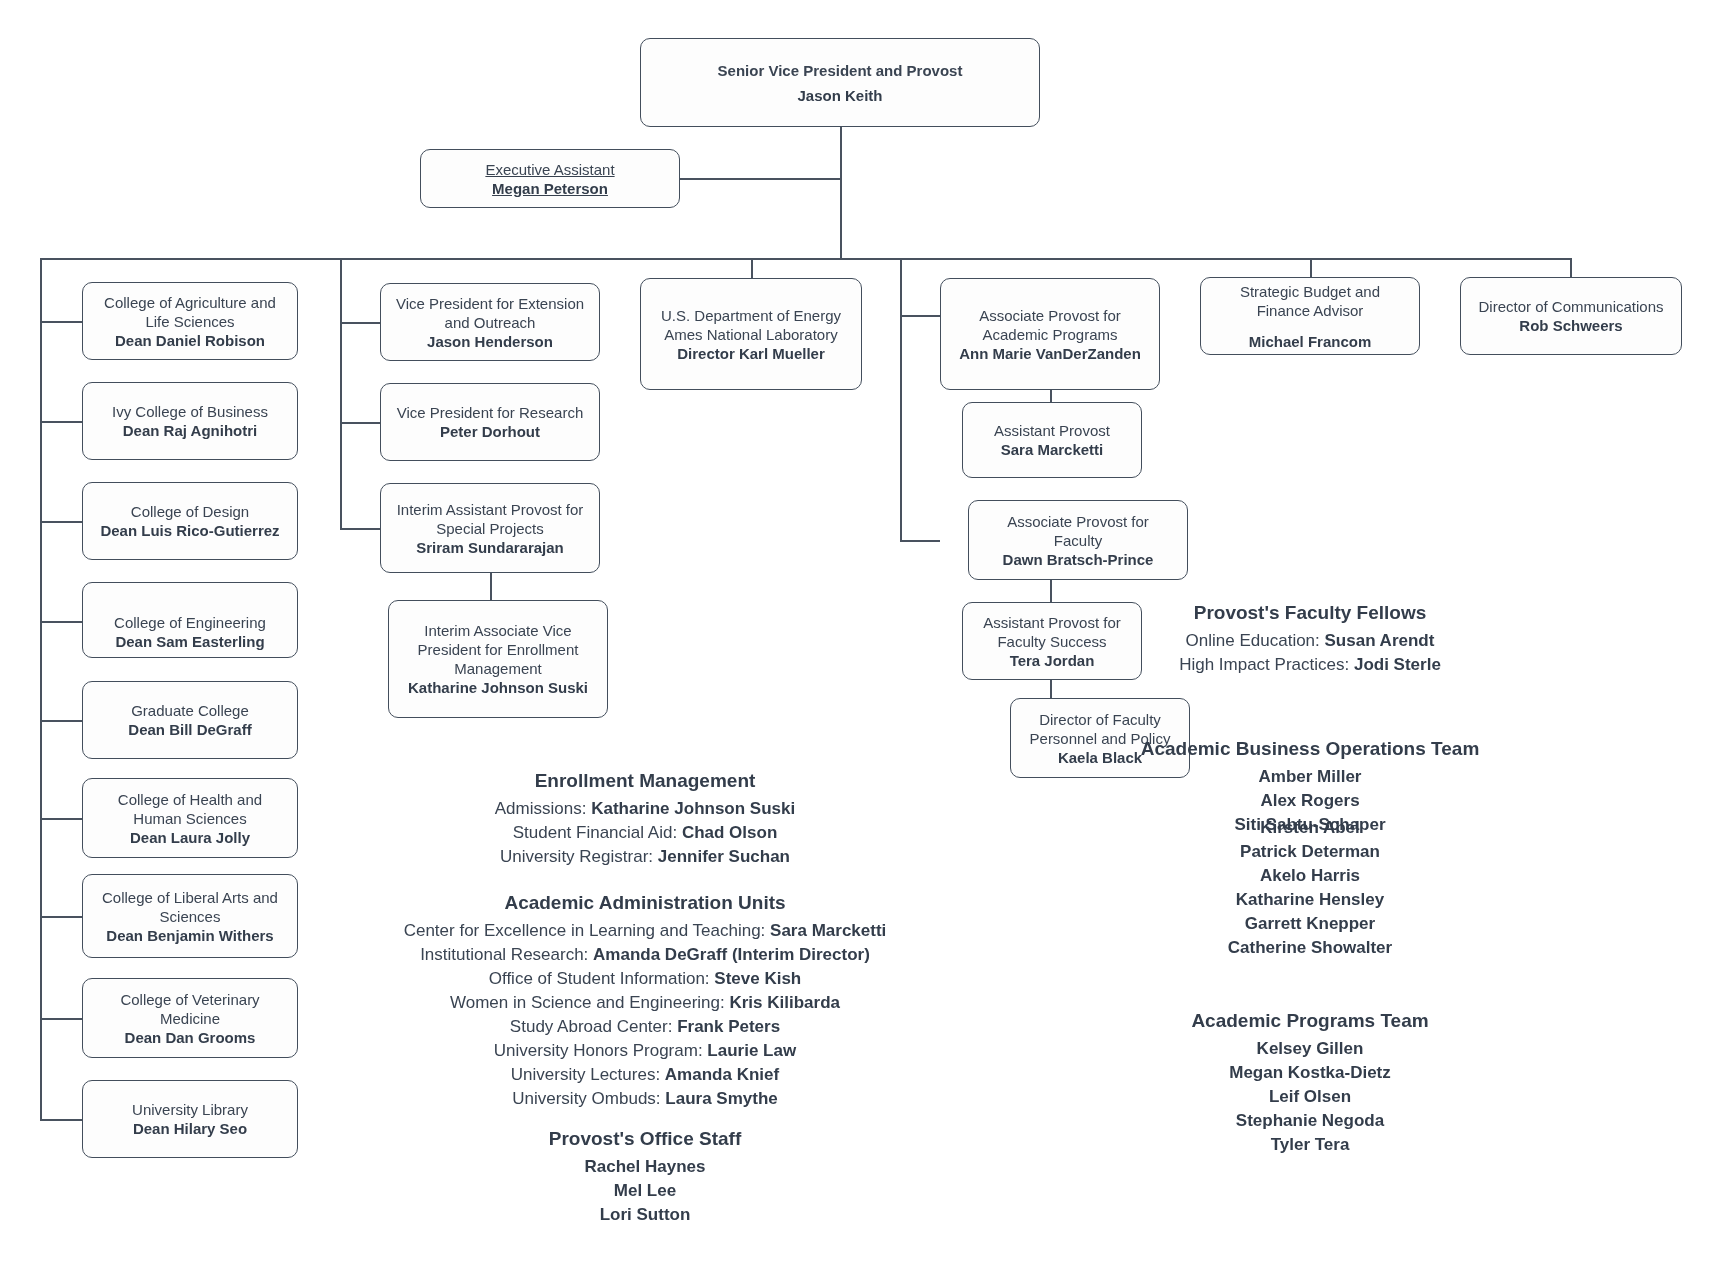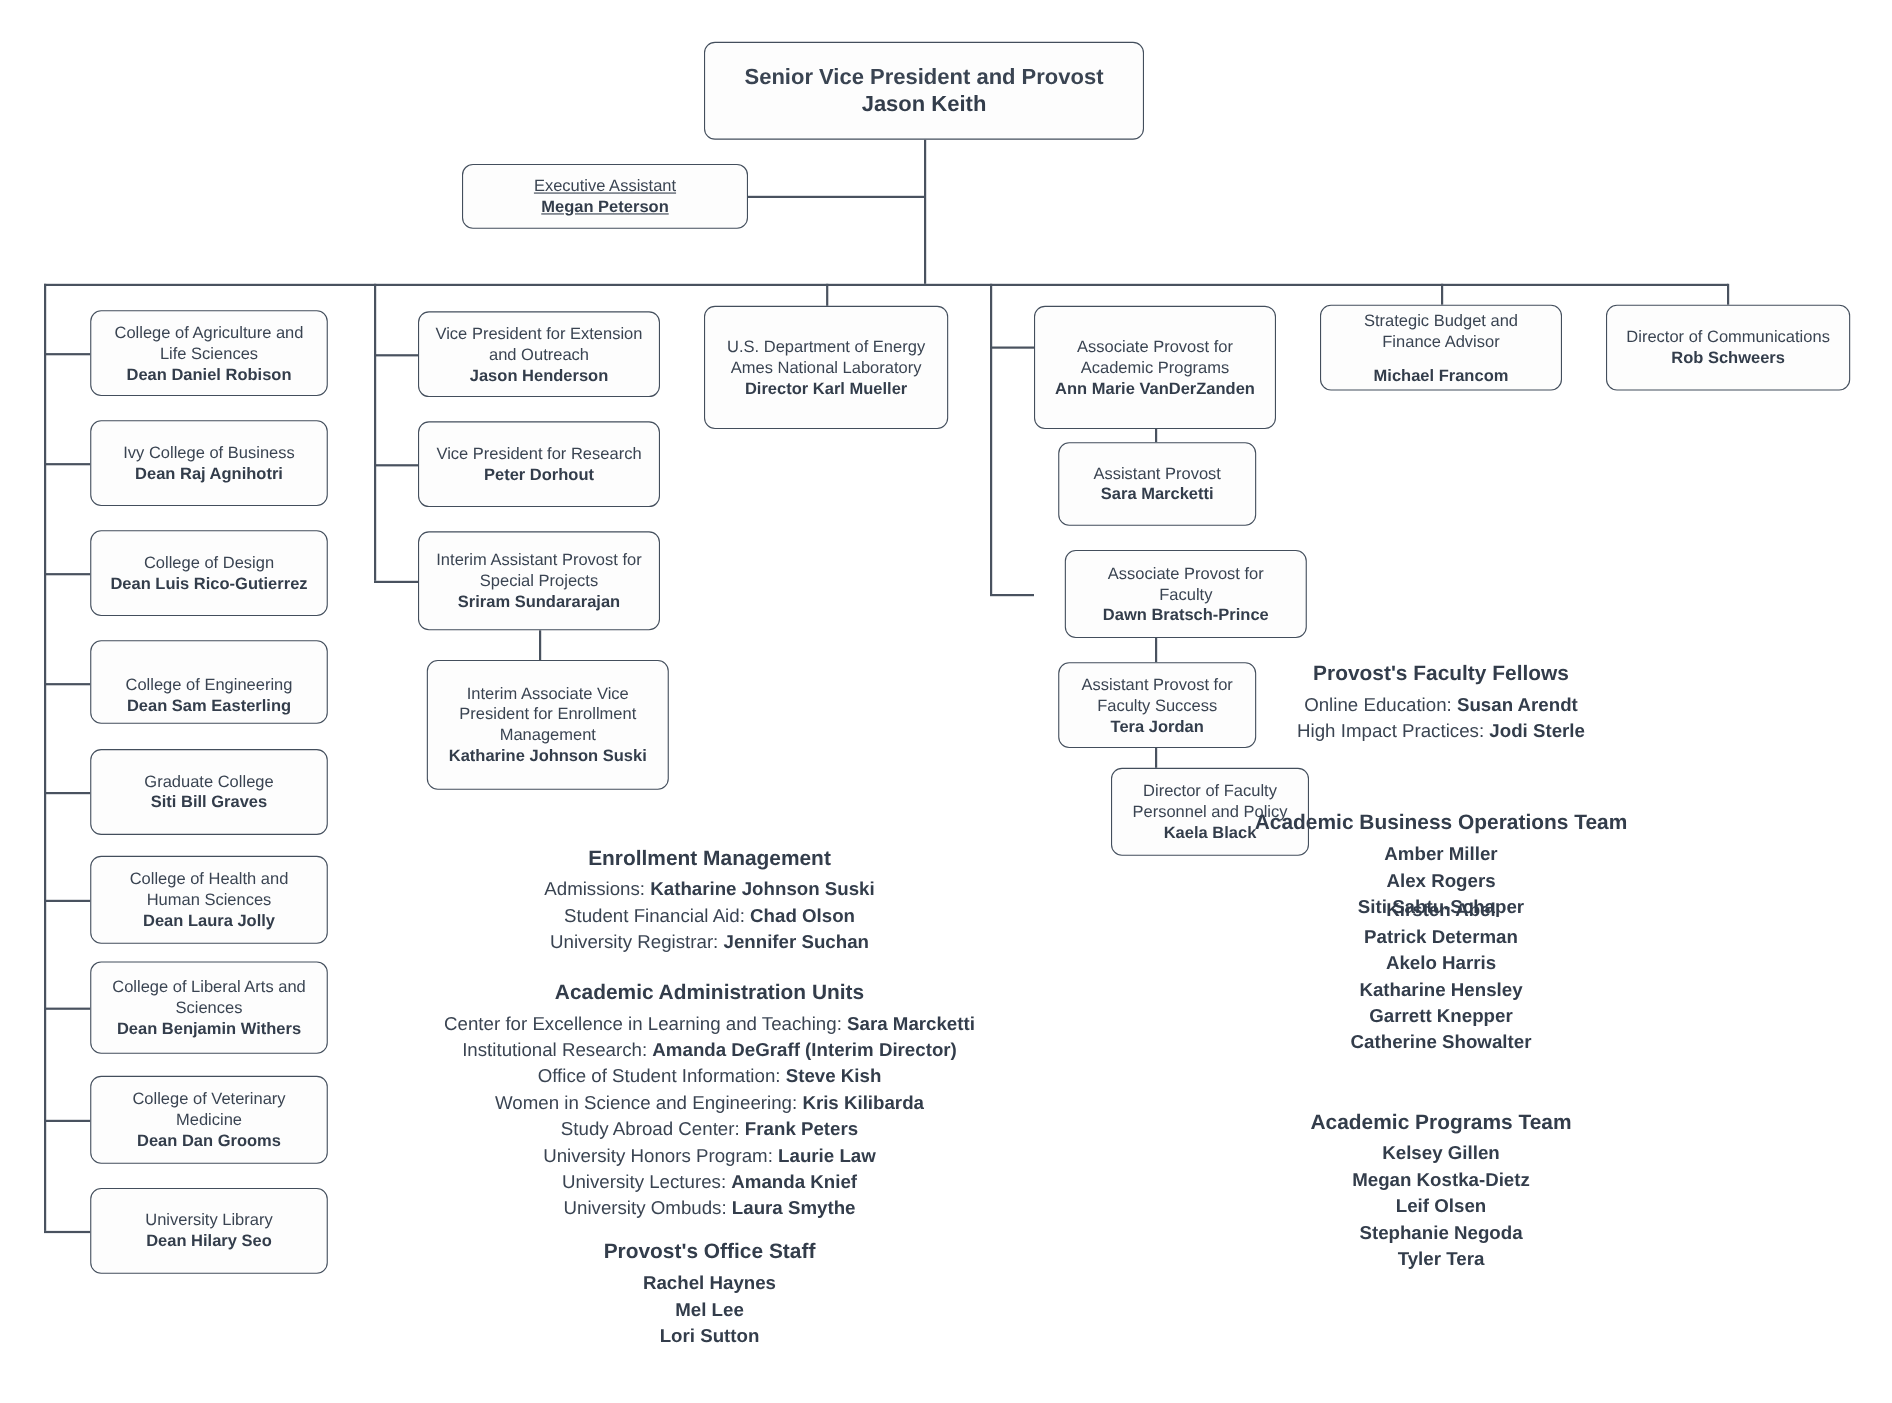--- a/index.html
+++ b/index.html
@@ -8,21 +8,21 @@
     font-family:"Liberation Sans", sans-serif;color:#36404e;
   }
   .box{
     position:absolute;box-sizing:border-box;
     border:1.5px solid #434e5c;border-radius:10px;background:#fdfdfd;
     display:flex;flex-direction:column;align-items:center;justify-content:center;
     text-align:center;padding:6px 13px;font-size:15px;line-height:19px;
   }
   .box .role{font-weight:400;color:#3a4452;}
   .box .name{font-weight:700;color:#333d4b;}
-  .box.big{font-size:20px;line-height:25px;}
+  .box.big{font-size:15px;line-height:25px;}
   .box.big .role,.box.big .name{font-weight:700;}
   .lv{position:absolute;width:1.5px;background:#49525f;}
   .lh{position:absolute;height:1.5px;background:#49525f;}
   .section{position:absolute;text-align:center;}
   .sec-title{font-size:19px;line-height:26px;font-weight:700;color:#333d4b;margin-bottom:3px;}
   .sec-item{font-size:17px;line-height:24px;color:#3a4452;}
   .sec-item b{color:#333d4b;}
 </style>
 </head>
 <body>
@@ -83,21 +83,21 @@
   <div class="box" style="left:82px;top:482px;width:216px;height:78px;">
     <div class="role">College of Design</div>
     <div class="name">Dean Luis Rico-Gutierrez</div>
   </div>
   <div class="box" style="left:82px;top:582px;width:216px;height:76px;justify-content:flex-end;">
     <div class="role">College of Engineering</div>
     <div class="name">Dean Sam Easterling</div>
   </div>
   <div class="box" style="left:82px;top:681px;width:216px;height:78px;">
     <div class="role">Graduate College</div>
-    <div class="name">Siti Bill Graves</div>
+    <div class="name">Dean Bill DeGraff</div>
   </div>
   <div class="box" style="left:82px;top:778px;width:216px;height:80px;">
     <div class="role">College of Health and Human Sciences</div>
     <div class="name">Dean Laura Jolly</div>
   </div>
   <div class="box" style="left:82px;top:874px;width:216px;height:84px;">
     <div class="role">College of Liberal Arts and Sciences</div>
     <div class="name">Dean Benjamin Withers</div>
   </div>
   <div class="box" style="left:82px;top:978px;width:216px;height:80px;">

